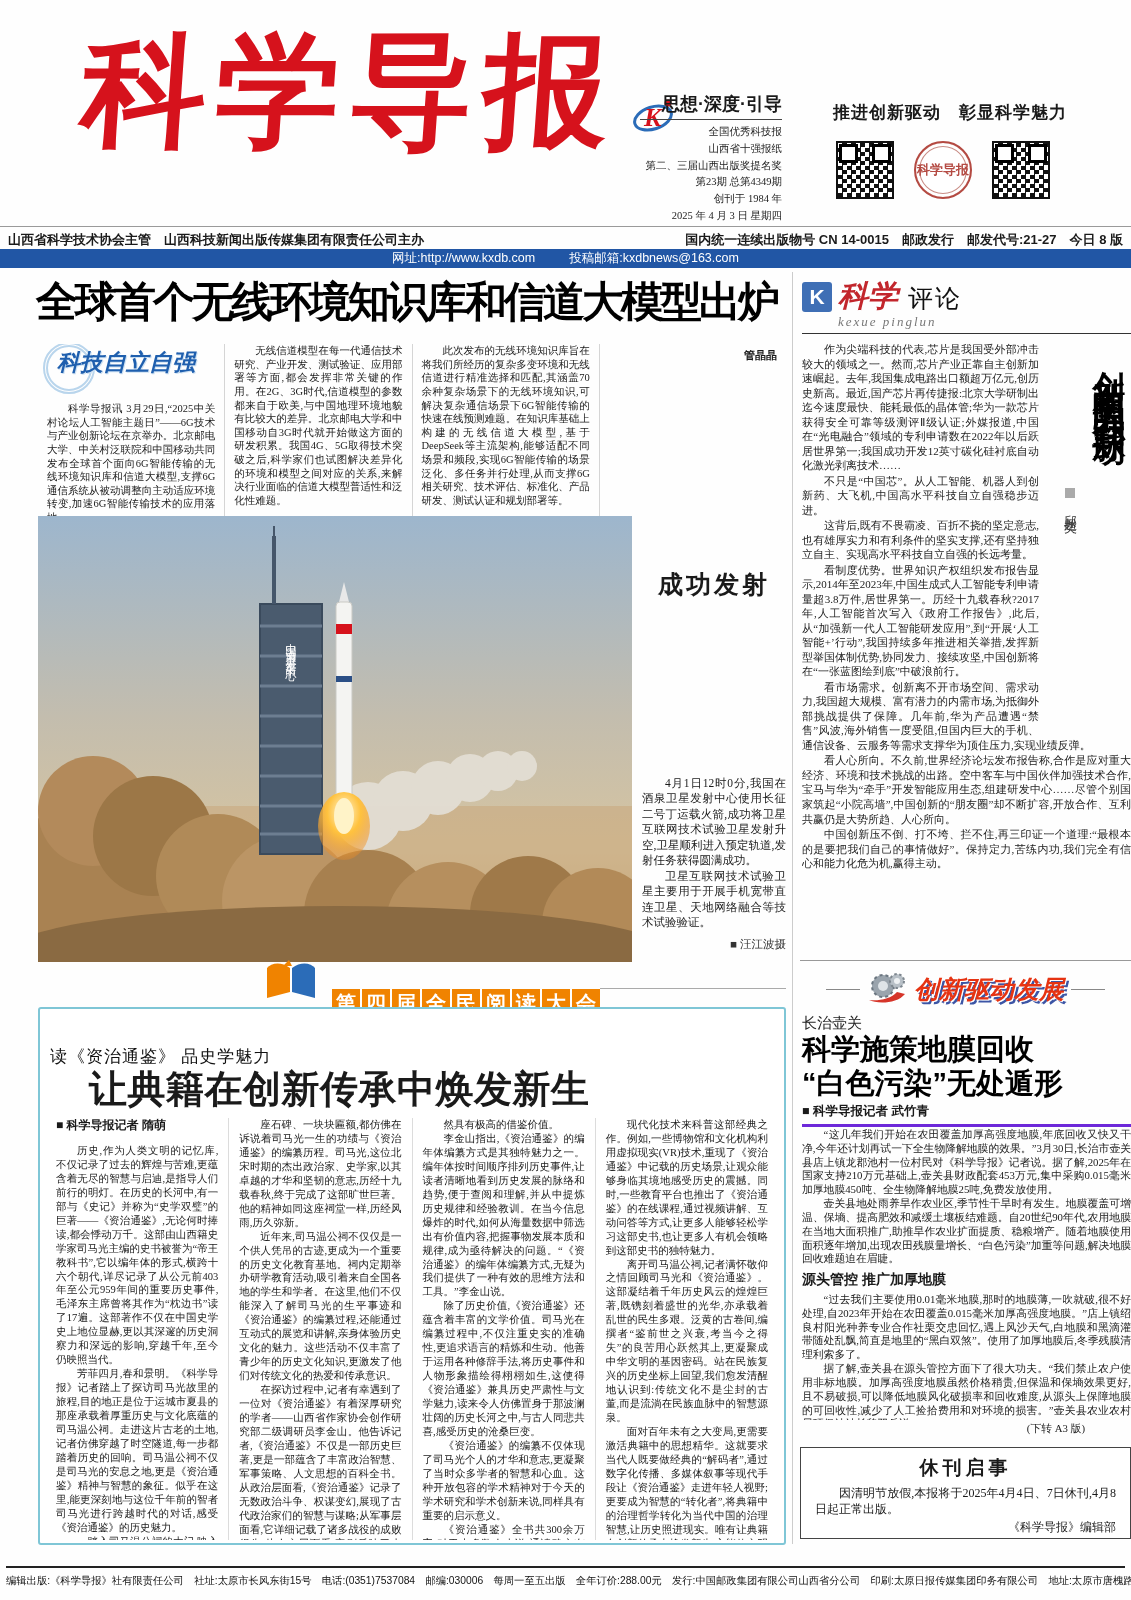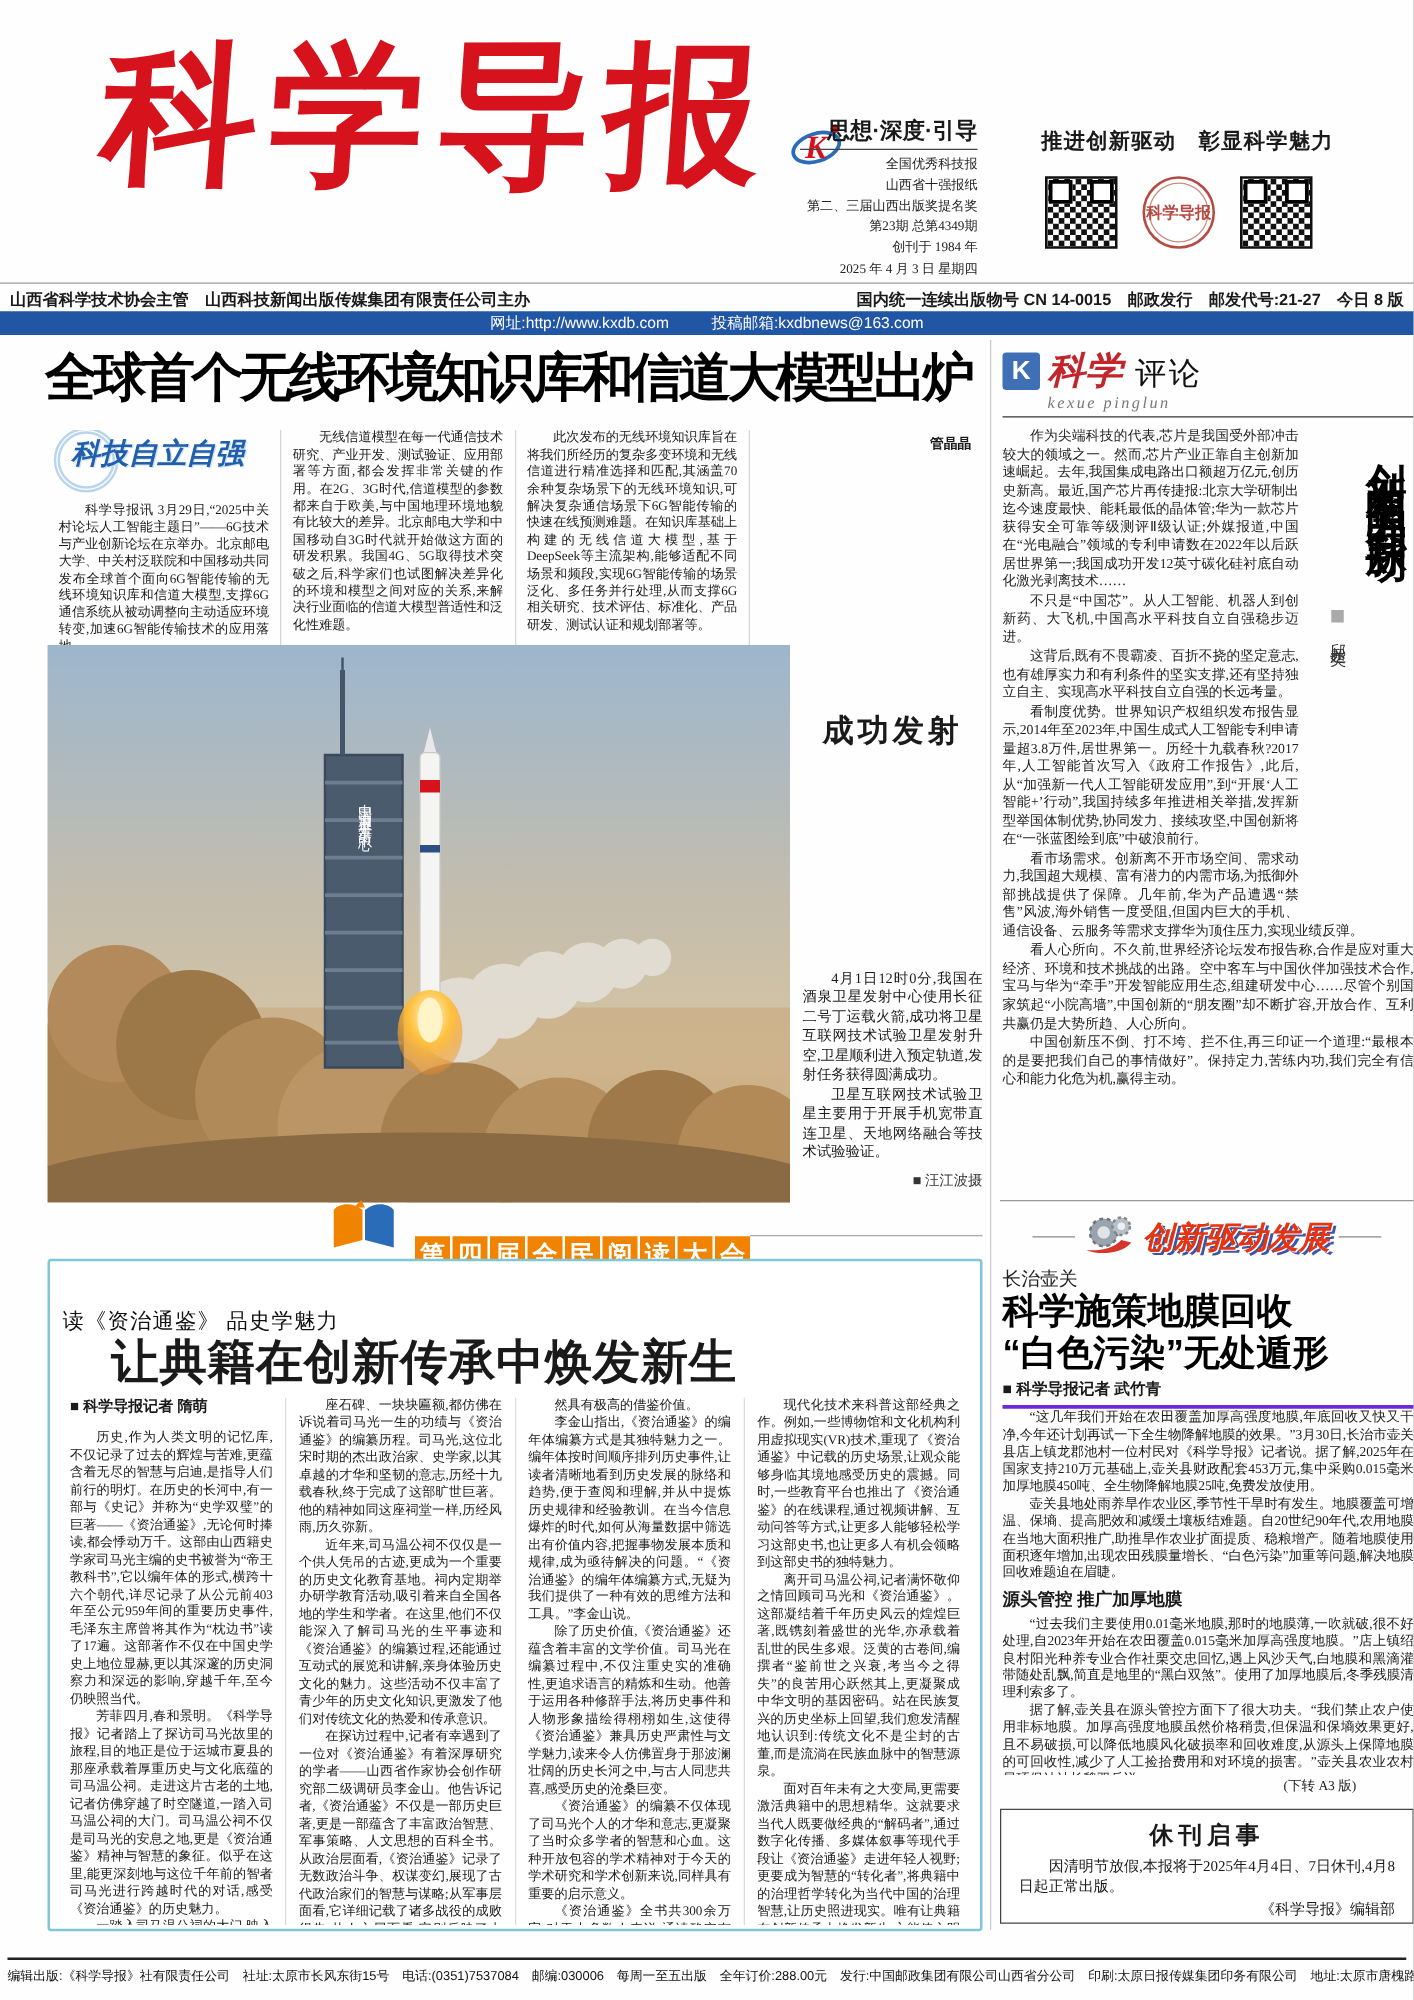--- a/index.html
+++ b/index.html
@@ -287,21 +287,21 @@
       <span class="tile">会</span>
     </div>
 
   <div class="reading-box"></div>
   <div class="read-kicker">读《资治通鉴》 品史学魅力</div>
   <div class="read-title">让典籍在创新传承中焕发新生</div>
   <div class="read-cols">
     <div class="rcol">
       <p class="read-byline">■ 科学导报记者 隋萌</p>
       <p>历史,作为人类文明的记忆库,不仅记录了过去的辉煌与苦难,更蕴含着无尽的智慧与启迪,是指导人们前行的明灯。在历史的长河中,有一部与《史记》并称为“史学双璧”的巨著——《资治通鉴》,无论何时捧读,都会悸动万千。这部由山西籍史学家司马光主编的史书被誉为“帝王教科书”,它以编年体的形式,横跨十六个朝代,详尽记录了从公元前403年至公元959年间的重要历史事件,毛泽东主席曾将其作为“枕边书”读了17遍。这部著作不仅在中国史学史上地位显赫,更以其深邃的历史洞察力和深远的影响,穿越千年,至今仍映照当代。</p>
-      <p>芳菲四月,春和景明。《科学导报》记者踏上了探访司马光故里的旅程,目的地正是位于运城市夏县的那座承载着厚重历史与文化底蕴的司马温公祠。走进这片古老的土地,记者仿佛穿越了时空隧道,一踏入司马温公祠的大门。司马温公祠不仅是司马光的安息之地,更是《资治通鉴》精神与智慧的象征。似乎在这里,能更深刻地与这位千年前的智者司马光进行跨越时代的对话,感受《资治通鉴》的历史魅力。</p>
+      <p>芳菲四月,春和景明。《科学导报》记者踏上了探访司马光故里的旅程,目的地正是位于运城市夏县的那座承载着厚重历史与文化底蕴的司马温公祠。走进这片古老的土地,记者仿佛穿越了时空隧道,每一步都踏着历史的回响。司马温公祠不仅是司马光的安息之地,更是《资治通鉴》精神与智慧的象征。似乎在这里,能更深刻地与这位千年前的智者司马光进行跨越时代的对话,感受《资治通鉴》的历史魅力。</p>
       <p>一踏入司马温公祠的大门,映入眼帘的便是那庄严古朴的建筑群。红墙灰瓦,古木参天,宁静而庄重。祠内的一座</p>
     </div>
     <div class="rcol">
       <p>座石碑、一块块匾额,都仿佛在诉说着司马光一生的功绩与《资治通鉴》的编纂历程。司马光,这位北宋时期的杰出政治家、史学家,以其卓越的才华和坚韧的意志,历经十九载春秋,终于完成了这部旷世巨著。他的精神如同这座祠堂一样,历经风雨,历久弥新。</p>
       <p>近年来,司马温公祠不仅仅是一个供人凭吊的古迹,更成为一个重要的历史文化教育基地。祠内定期举办研学教育活动,吸引着来自全国各地的学生和学者。在这里,他们不仅能深入了解司马光的生平事迹和《资治通鉴》的编纂过程,还能通过互动式的展览和讲解,亲身体验历史文化的魅力。这些活动不仅丰富了青少年的历史文化知识,更激发了他们对传统文化的热爱和传承意识。</p>
       <p>在探访过程中,记者有幸遇到了一位对《资治通鉴》有着深厚研究的学者——山西省作家协会创作研究部二级调研员李金山。他告诉记者,《资治通鉴》不仅是一部历史巨著,更是一部蕴含了丰富政治智慧、军事策略、人文思想的百科全书。从政治层面看,《资治通鉴》记录了无数政治斗争、权谋变幻,展现了古代政治家们的智慧与谋略;从军事层面看,它详细记载了诸多战役的成败得失;从人文层面看,它则反映了古代社会的伦理道德、风土人情和文化变迁。这些内容对于今天的人们来说,依</p>
     </div>
     <div class="rcol">
       <p>然具有极高的借鉴价值。</p>
       <p>李金山指出,《资治通鉴》的编年体编纂方式是其独特魅力之一。编年体按时间顺序排列历史事件,让读者清晰地看到历史发展的脉络和趋势,便于查阅和理解,并从中提炼历史规律和经验教训。在当今信息爆炸的时代,如何从海量数据中筛选出有价值内容,把握事物发展本质和规律,成为亟待解决的问题。“《资治通鉴》的编年体编纂方式,无疑为我们提供了一种有效的思维方法和工具。”李金山说。</p>

